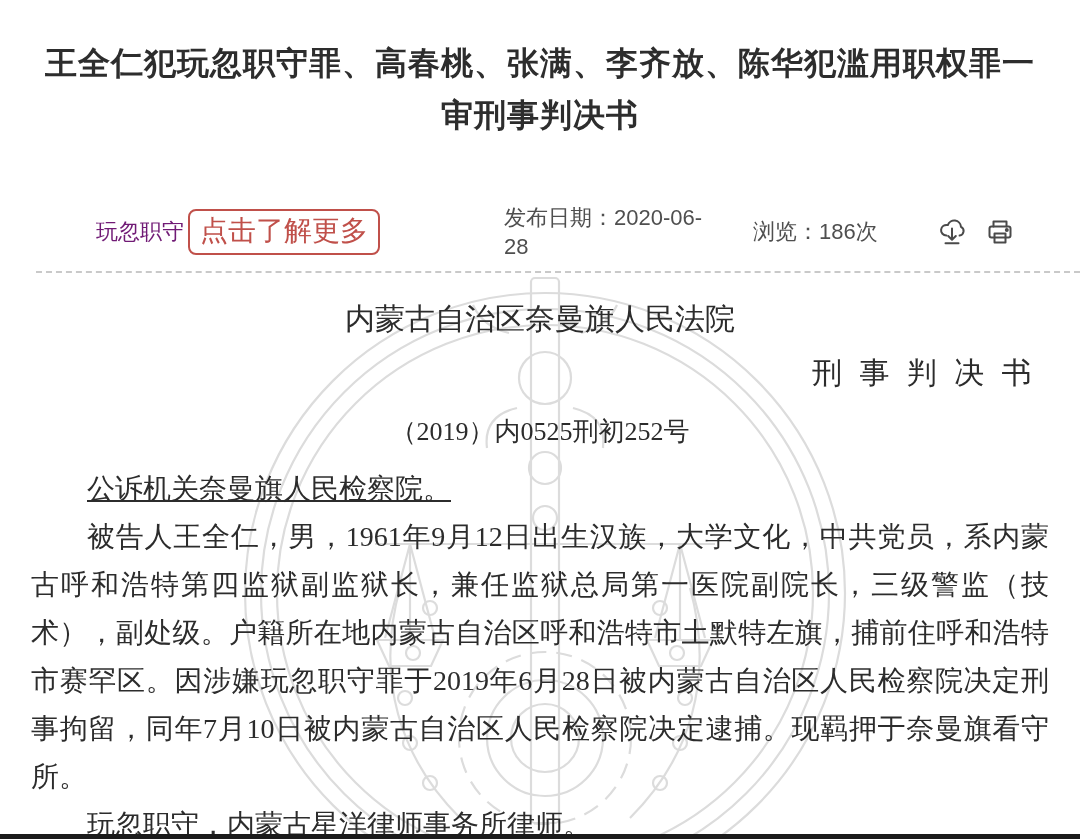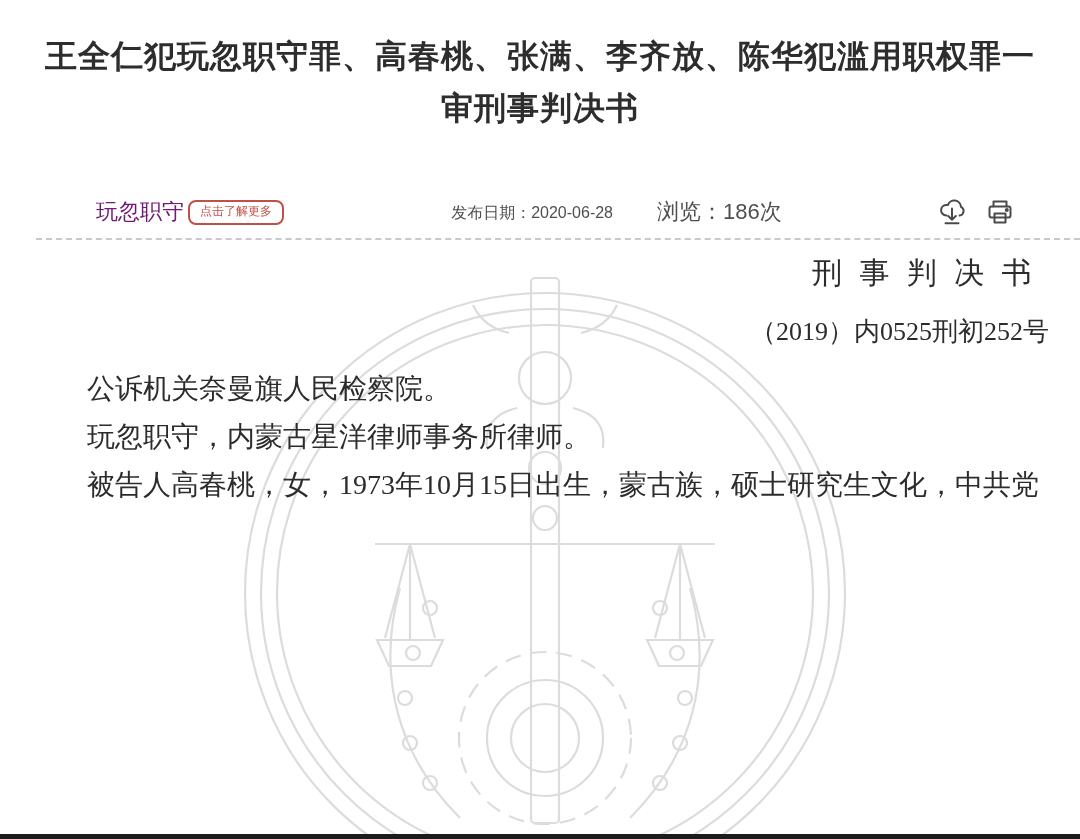--- a/index.html
+++ b/index.html
@@ -12,46 +12,45 @@
   
   .watermark {
     position: absolute; left: 225px; top: 258px;
     width: 640px; height: 581px;
     z-index: 0; pointer-events: none;
   }
   .watermark * { stroke: var(--watermark-gray, #dcdcdc); fill: none; stroke-width: 2.2; }
   
   .title {
     position: relative; z-index: 1;
-    margin: 8px auto; padding-top: 22px; width: 1016px;
+    margin: 15px auto; padding-top: 22px; width: 1016px;
     font-family: "Liberation Sans", sans-serif;
     font-size: 32px; font-weight: 700; line-height: 52px;
     letter-spacing: 1px; text-align: center;
     color: var(--text-dark, #2d2d2d);
   }
   
   .meta-row {
     position: relative; z-index: 1;
     margin: 62px 64px 0 96px;
     display: flex; align-items: center;
   }
   .tag { font-size: 22px; color: #701a75; }
   .badge {
-    margin-left: 4px; font-size: 12px;
+    margin-left: 4px; font-size: 28px;
     color: var(--badge-red, #c0504a);
     border: 2px solid var(--badge-red, #c0504a);
     border-radius: 8px; padding: 1px 10px 3px;
     cursor: pointer; white-space: nowrap;
   }
   .pub {
     width: 205px; margin-left: 124px;
-    font-size: 16px; line-height: 29px;
+    font-size: 22px; line-height: 29px;
     color: var(--meta-gray, #4f4f4f);
     word-break: break-word;
-    text-align: right;
   }
   .views {
     margin-left: 44px; font-size: 22px;
     color: var(--meta-gray, #4f4f4f); white-space: nowrap;
   }
   .icons { margin-left: auto; display: flex; gap: 16px; align-items: center; }
   .icon-btn { display: inline-flex; cursor: pointer; }
   .icon-btn svg { stroke: #4a4a4a; fill: none; stroke-width: 2; stroke-linecap: round; stroke-linejoin: round; }
   .divider {
     position: relative; z-index: 1;
@@ -60,23 +59,23 @@
   }
   
   .doc {
     position: relative; z-index: 1;
     margin: 0 31px;
     font-family: "Liberation Serif", serif;
     color: #2c2c2c;
   }
   .court   { margin-top: 26px; text-align: center; font-size: 30px; }
   .doctype { margin-top: 13px; text-align: right; font-size: 30px; letter-spacing: 0.58em; text-indent: 0.58em; }
-  .caseno  { margin-top: 20px; text-align: right; font-size: 26px; }
+  .caseno  { margin-top: 20px; text-align: center; font-size: 26px; }
   .doc p   { margin: 0; font-size: 28px; line-height: 48px; text-align: justify; text-indent: 2em; }
-  .doc p.first { margin-top: 16px; }
+  .doc p.first { margin-top: 16px; text-decoration: underline; }
   
   .bottom-bar {
     position: absolute; left: 0; bottom: 0; z-index: 2;
     width: 100%; height: 5px;
     background: var(--bottom-bar, #1b1b1b);
   }
 </style>
 </head>
 <body>
 
@@ -140,20 +139,22 @@
         <rect x="10.5" y="17.5" width="11" height="9"></rect>
         <circle cx="22.8" cy="14" r="1" fill="#4a4a4a"></circle>
       </svg>
     </span>
   </div>
 </div>
 
 <hr class="divider">
 
 <div class="doc">
+  <div class="court">内蒙古自治区奈曼旗人民法院</div>
   <div class="doctype">刑事判决书</div>
   <div class="caseno">（2019）内0525刑初252号</div>
   <p class="first">公诉机关奈曼旗人民检察院。</p>
+  <p>被告人王全仁，男，1961年9月12日出生汉族，大学文化，中共党员，系内蒙古呼和浩特第四监狱副监狱长，兼任监狱总局第一医院副院长，三级警监（技术），副处级。户籍所在地内蒙古自治区呼和浩特市土默特左旗，捕前住呼和浩特市赛罕区。因涉嫌玩忽职守罪于2019年6月28日被内蒙古自治区人民检察院决定刑事拘留，同年7月10日被内蒙古自治区人民检察院决定逮捕。现羁押于奈曼旗看守所。</p>
   <p>玩忽职守，内蒙古星洋律师事务所律师。</p>
   <p>被告人高春桃，女，1973年10月15日出生，蒙古族，硕士研究生文化，中共党</p>
 </div>
 
 <div class="bottom-bar"></div>
 
 </body></html>

